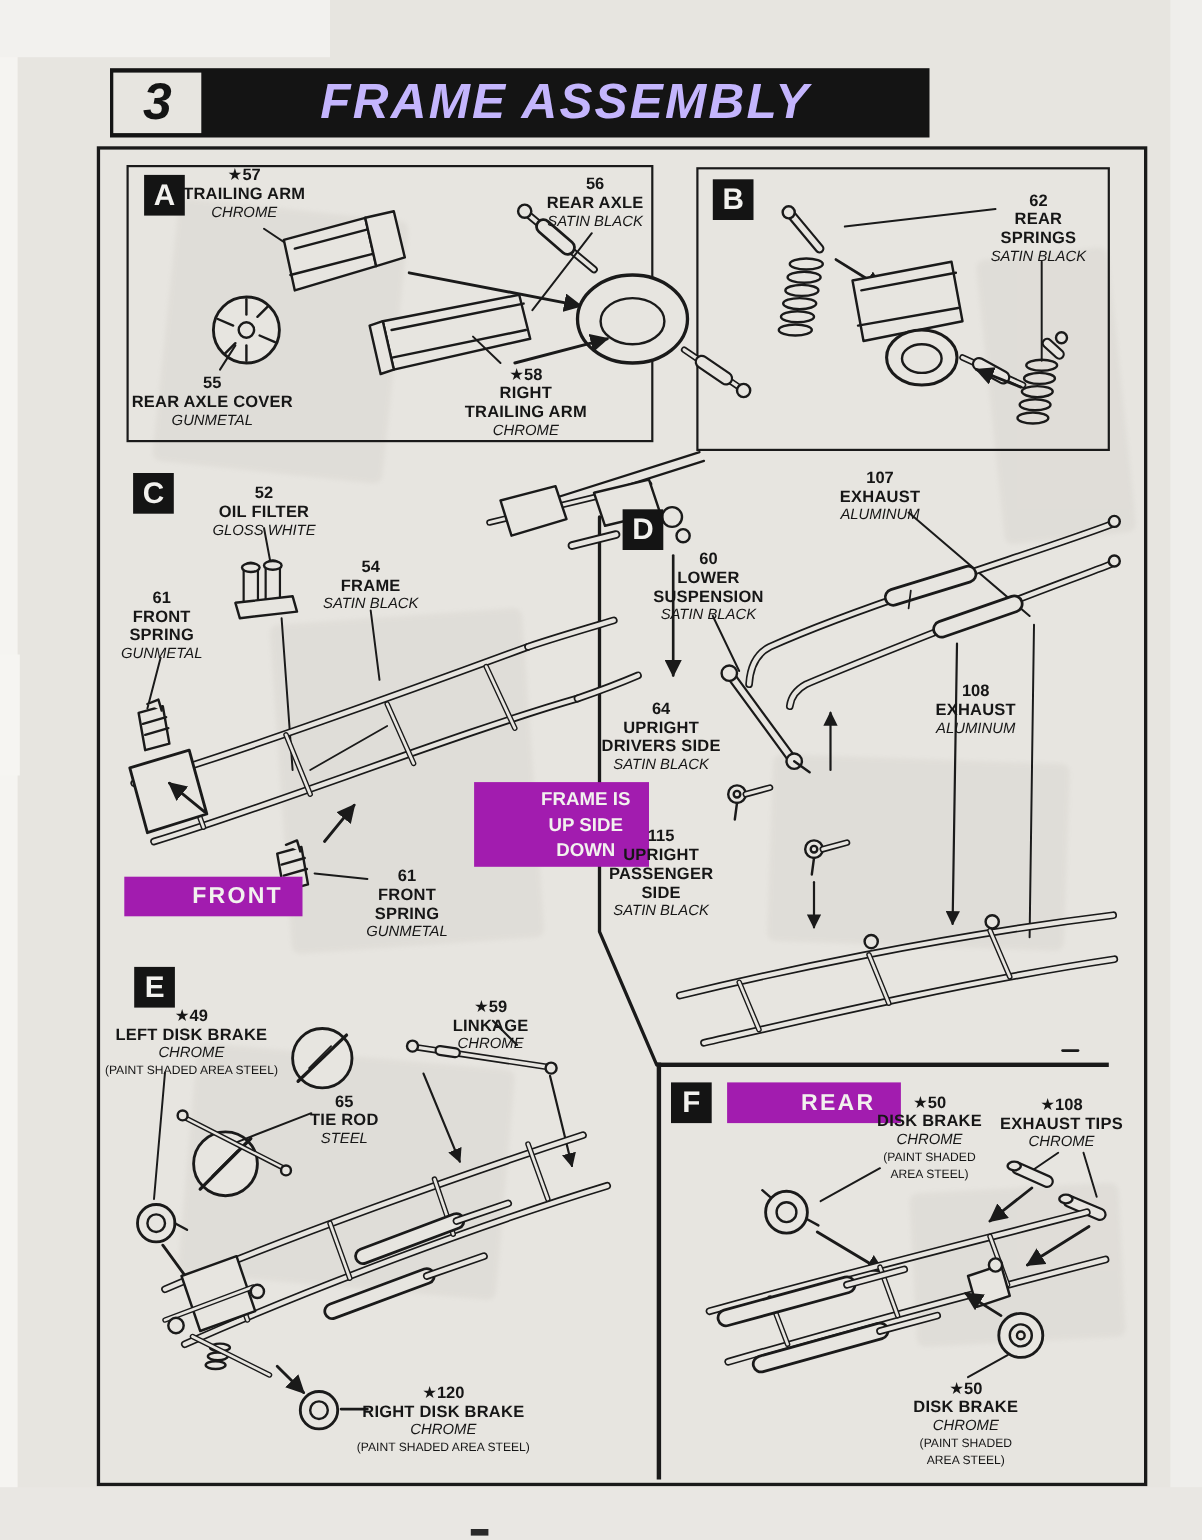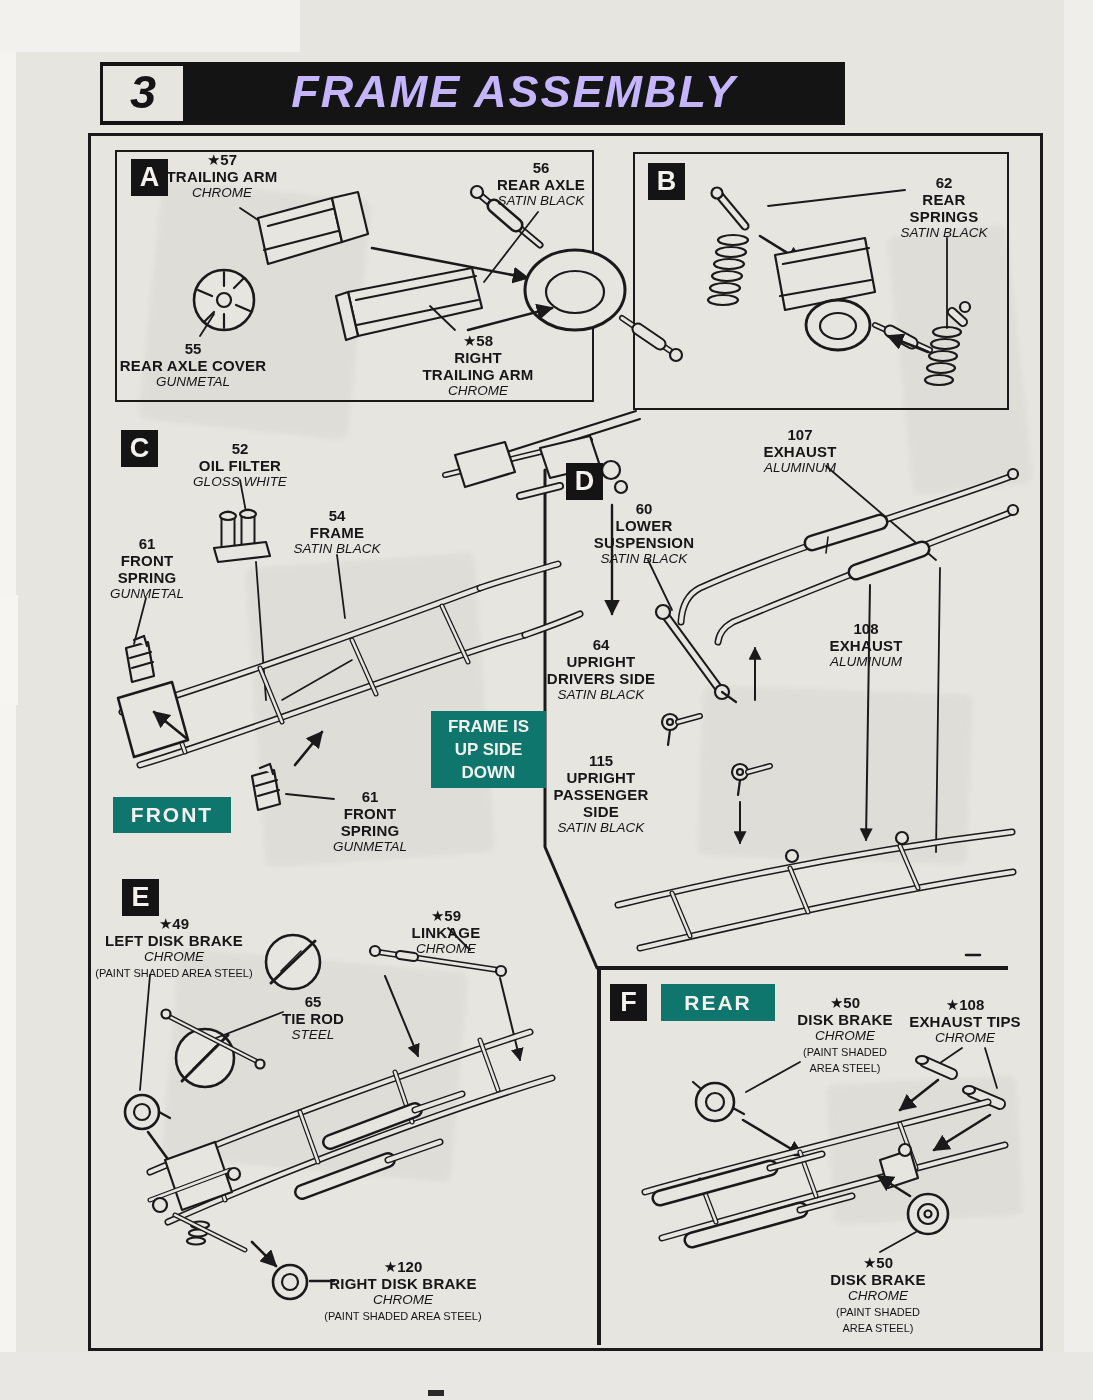--- a/index.html
+++ b/index.html
@@ -13,22 +13,22 @@
   .stepbox{width:80px;height:55px;margin-left:3px;background:#e7e5e0;display:flex;align-items:center;justify-content:center;}
   .stepnum{font-size:47px;font-weight:700;font-style:italic;color:#141414;transform:translateY(-2px);}
   .titletext{flex:1;text-align:center;color:#c4b5fd;font-size:45px;font-weight:700;font-style:italic;letter-spacing:2px;transform:translateY(-2px);}
   
   .outerborder{position:absolute;left:88px;top:133px;width:949px;height:1212px;border:3px solid #1a1a1a;}
   .panelbox{position:absolute;border:2.5px solid #1a1a1a;}
   .bar{position:absolute;background:#1a1a1a;}
   
   .pletter{position:absolute;width:37px;height:37px;background:#141414;color:#f2f1ee;
            font-weight:700;font-size:27px;display:flex;align-items:center;justify-content:center;}
-  .blackbox{position:absolute;background:#0f766e;color:#f2f1ee;font-weight:700;
-            display:flex;align-items:center;justify-content:center;text-align:center;}
+  .blackbox{position:absolute;background:#a21caf;color:#f2f1ee;font-weight:700;
+            display:flex;align-items:center;justify-content:center;text-align:center;padding-left:44px;}
   .dirbox{font-size:21px;letter-spacing:2px;}
   .notebox{font-size:17px;line-height:23px;white-space:pre-line;}
   
   .plabel{position:absolute;transform:translateX(-50%);text-align:center;z-index:3;}
   .plabel .num{font-weight:700;font-size:15px;line-height:16px;}
   .plabel .nm{font-weight:700;font-size:15px;line-height:17px;white-space:pre-line;letter-spacing:.2px;}
   .plabel .fin{font-style:italic;font-size:13.5px;line-height:16px;}
   .plabel .note{font-size:11px;line-height:16px;white-space:pre-line;}
   svg.art{position:absolute;left:0;top:0;z-index:1;}
   .lay2{z-index:2;}
@@ -468,21 +468,21 @@
 DRIVERS SIDE</div>
     <div class="fin">SATIN BLACK</div>
   </div>
   <div class="plabel" style="left:601px;top:753px;">
     <div class="num">115</div>
     <div class="nm">UPRIGHT
 PASSENGER
 SIDE</div>
     <div class="fin">SATIN BLACK</div>
   </div>
-  <div class="plabel" style="left:866px;top:621px;">
+  <div class="plabel" style="left:887px;top:621px;">
     <div class="num">108</div>
     <div class="nm">EXHAUST</div>
     <div class="fin">ALUMINUM</div>
   </div>
 
   <div class="plabel" style="left:174px;top:916px;">
     <div class="num">★49</div>
     <div class="nm">LEFT DISK BRAKE</div>
     <div class="fin">CHROME</div>
     <div class="note">(PAINT SHADED AREA STEEL)</div>

